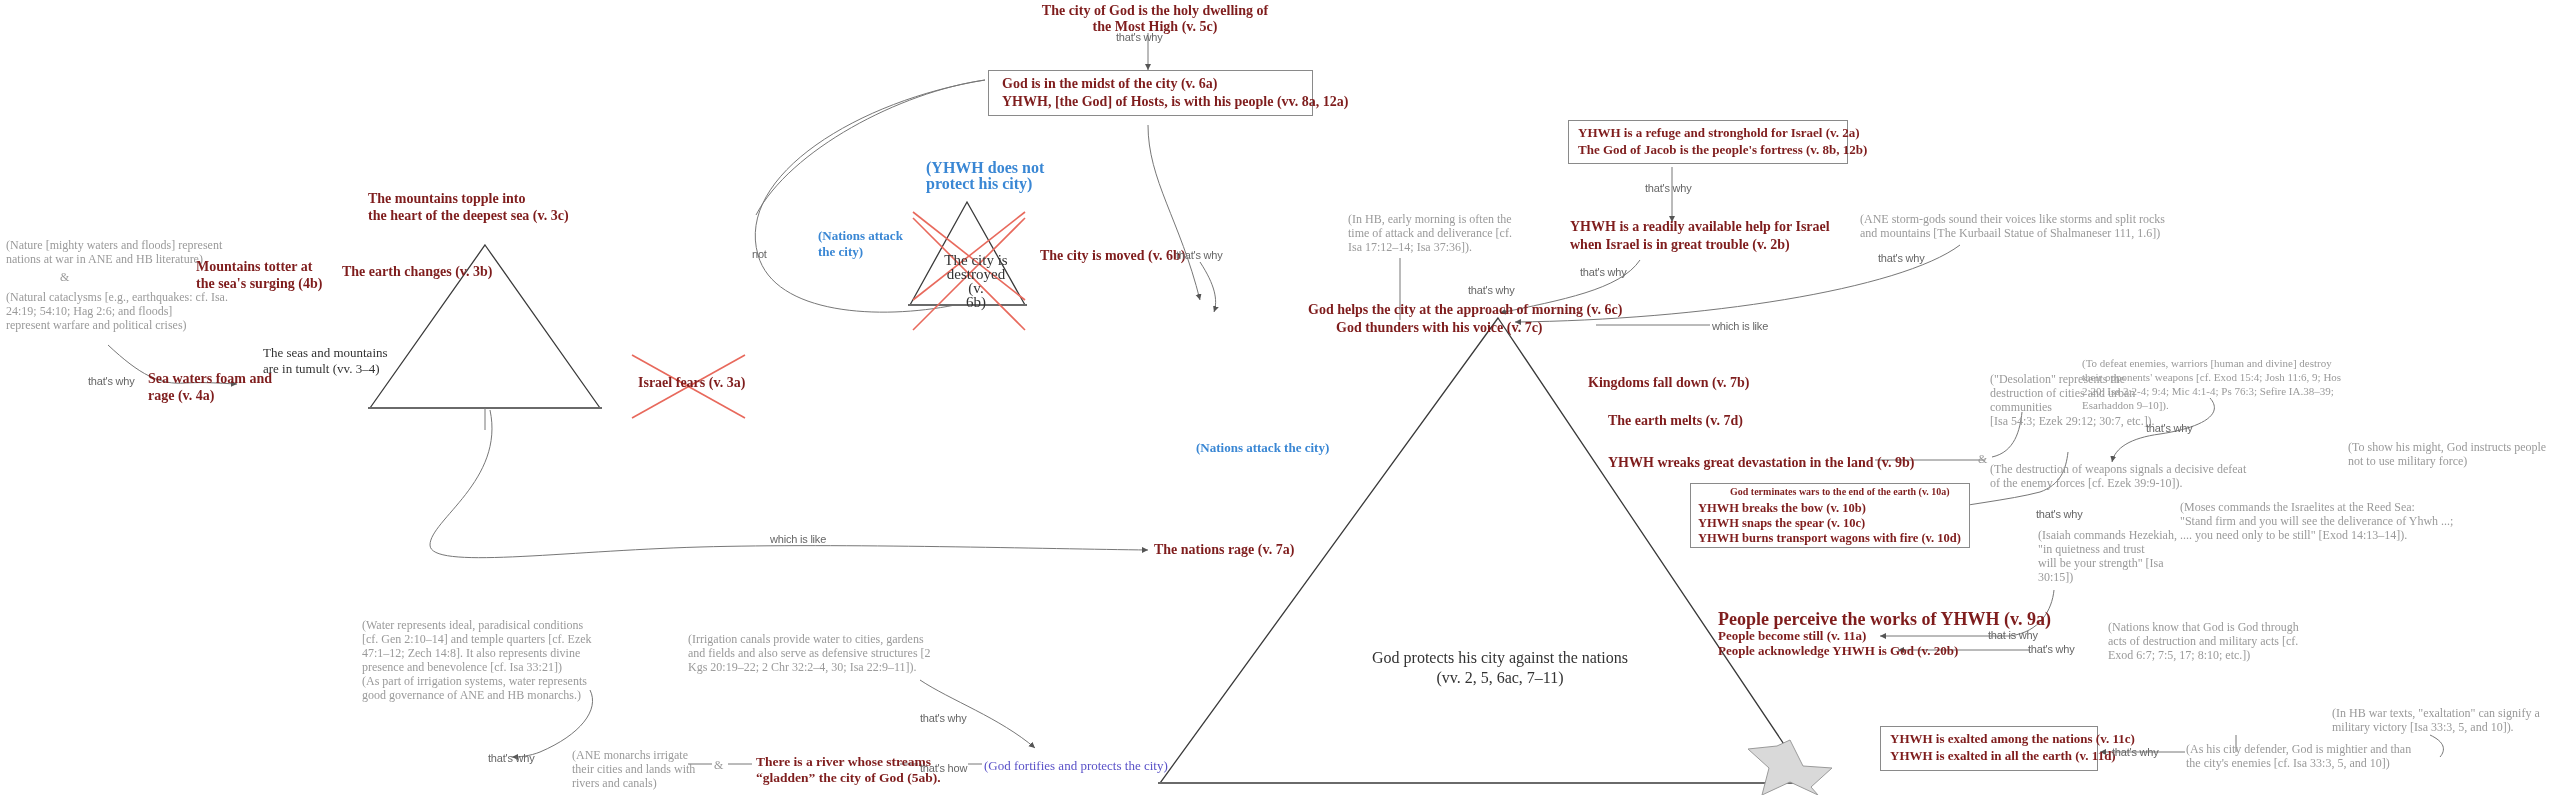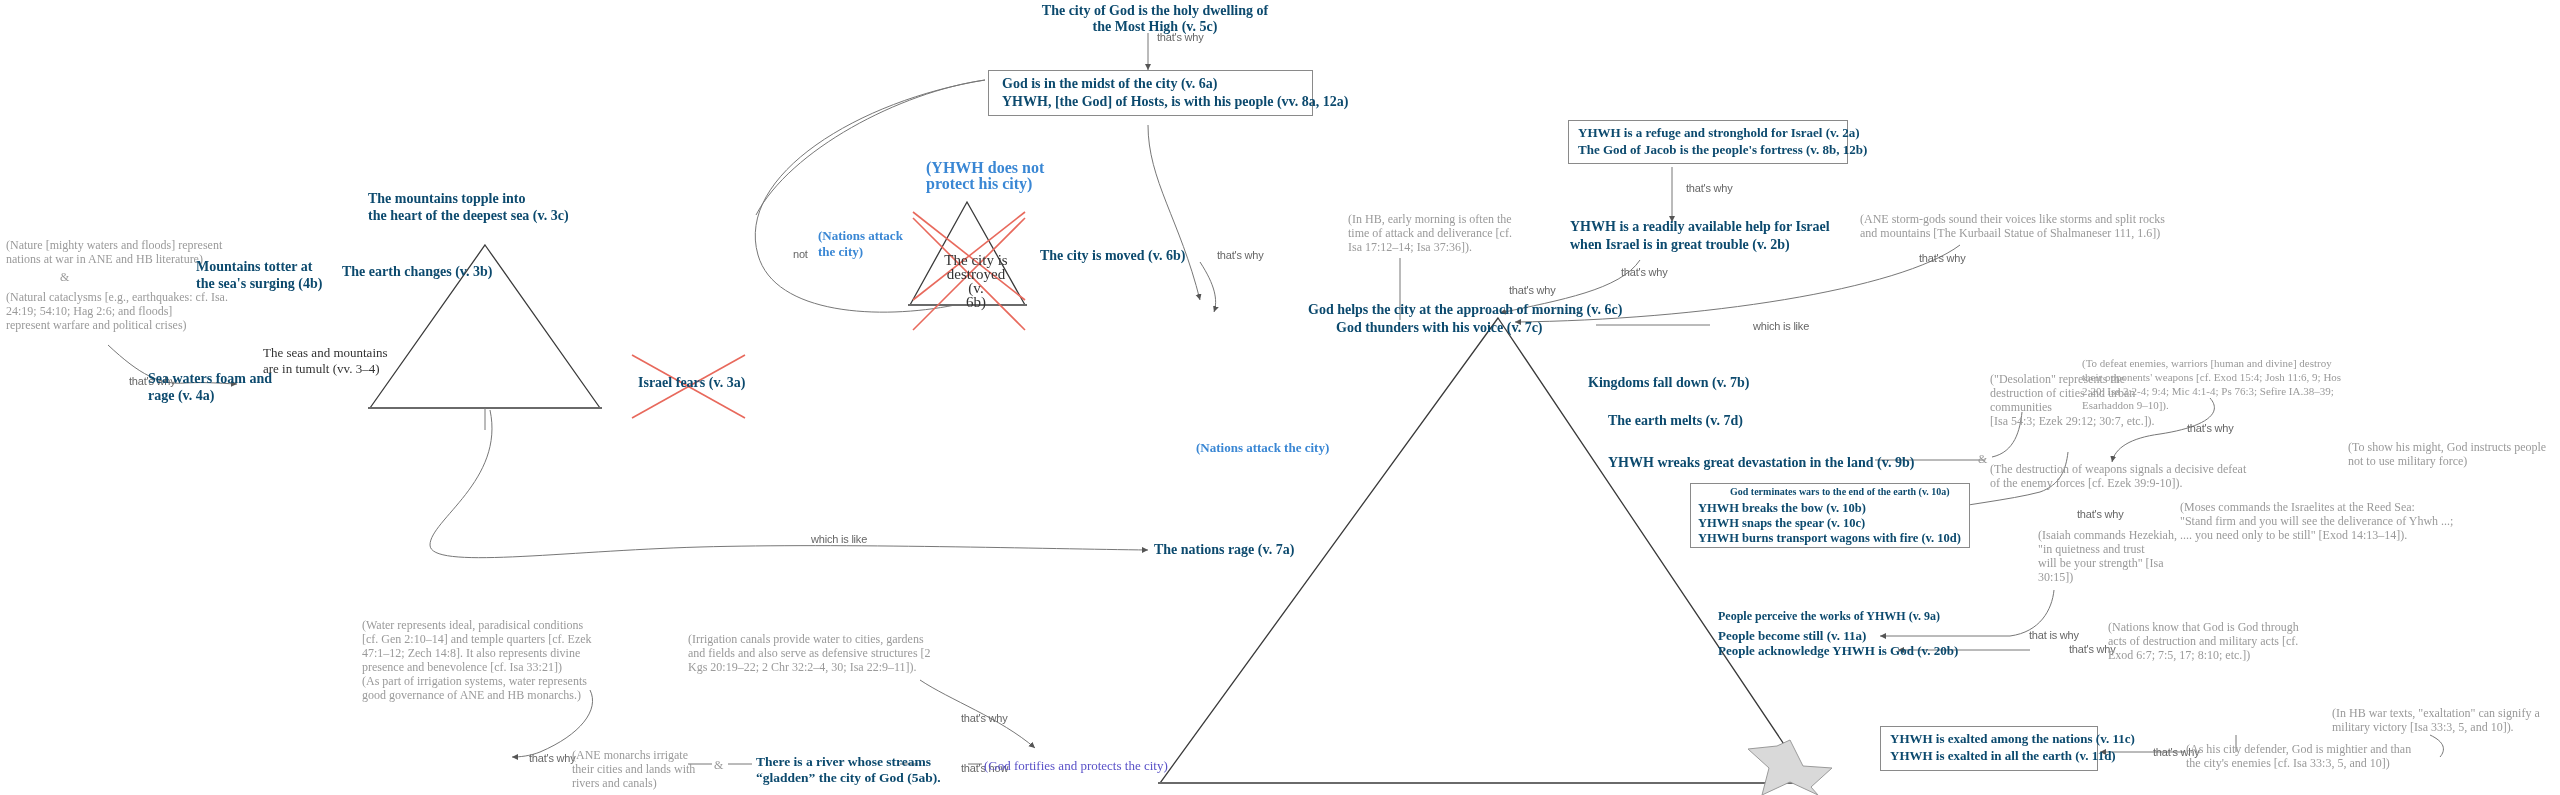--- a/index.html
+++ b/index.html
@@ -1,26 +1,26 @@
 <!DOCTYPE html>
 <html><head>
 <meta charset="utf-8">
 <style>
   html,body{margin:0;padding:0;background:#fff;}
   body{width:2560px;height:795px;position:relative;overflow:hidden;
        font-family:"Liberation Serif", serif;}
   #stage{position:relative;width:2560px;height:795px;}
   .n{position:absolute;}               
-  .bold{font-weight:bold;color:#0c4a6e;}
+  .bold{font-weight:bold;color:#7f1d1d;}
   .gray{color:#9a9a9a;}
   .blue{color:#3a87d4;font-weight:bold;}
   .purple{color:#5a52c8;}
   .plain{color:#333;}
   .lbl{font-family:"Liberation Sans",sans-serif;font-size:11px;color:#666;
-       letter-spacing:-.2px;margin-left:41px;}
+       letter-spacing:-.2px;}
   .box{border:1px solid #8a8a8a;background:#fff;box-sizing:border-box;}
   svg.overlay{position:absolute;left:0;top:0;width:2560px;height:795px;
               pointer-events:none;}
   .tri{fill:none;stroke:#3a3a3a;stroke-width:1.3;}
   .base{stroke:#6a6a6a;stroke-width:2.2;}
   .conn{fill:none;stroke:#777;stroke-width:1;}
   .xout{stroke:#e8695c;stroke-width:1.6;}
   .star{fill:#d9d9d9;stroke:#9a9a9a;stroke-width:1;}
 </style>
 </head>
@@ -198,29 +198,31 @@
 will be your strength" [Isa
 30:15])</div>
   <div class="n lbl" style="left:2036px;top:508px">that's why</div>
 
   <div class="box n" style="left:1690px;top:483px;width:280px;height:65px;"></div>
   <div class="n bold" style="left:1730px;top:486px;font-size:10px">God terminates wars to the end of the earth (v. 10a)</div>
   <div class="n bold" style="left:1698px;top:501px;font-size:12.5px">YHWH breaks the bow (v. 10b)</div>
   <div class="n bold" style="left:1698px;top:516px;font-size:12.5px">YHWH snaps the spear (v. 10c)</div>
   <div class="n bold" style="left:1698px;top:531px;font-size:12.5px">YHWH burns transport wagons with fire (v. 10d)</div>
 
-  <div class="n bold" style="left:1718px;top:609px;font-size:12px">People perceive the works of YHWH (v. 9a)</div>
+  <div class="n bold" style="left:1718px;top:609px;font-size:18px">People perceive the works of YHWH (v. 9a)</div>
   <div class="n bold" style="left:1718px;top:628px;font-size:13px">People become still (v. 11a)</div>
   <div class="n bold" style="left:1718px;top:643px;font-size:13px">People acknowledge YHWH is God (v. 20b)</div>
   <div class="n lbl" style="left:1988px;top:629px">that is why</div>
   <div class="n lbl" style="left:2028px;top:643px">that's why</div>
   <div class="n gray" style="left:2108px;top:620px;font-size:12px;line-height:14px;white-space:pre-line">(Nations know that God is God through
 acts of destruction and military acts [cf.
 Exod 6:7; 7:5, 17; 8:10; etc.])</div>
 
+  <div class="n plain" style="left:1330px;top:648px;width:340px;text-align:center;font-size:16px;line-height:20px;white-space:pre-line">God protects his city against the nations
+(vv. 2, 5, 6ac, 7–11)</div>
 
   <div class="n bold" style="left:1154px;top:542px;font-size:14px">The nations rage (v. 7a)</div>
   <div class="n lbl" style="left:770px;top:533px">which is like</div>
 
   <div class="box n" style="left:1880px;top:726px;width:218px;height:45px;"></div>
   <div class="n bold" style="left:1890px;top:731px;font-size:13px">YHWH is exalted among the nations (v. 11c)</div>
   <div class="n bold" style="left:1890px;top:748px;font-size:13px">YHWH is exalted in all the earth (v. 11d)</div>
   <div class="n lbl" style="left:2112px;top:746px">that's why</div>
   <div class="n gray" style="left:2332px;top:706px;font-size:12px;line-height:14px;white-space:pre-line">(In HB war texts, "exaltation" can signify a
 military victory [Isa 33:3, 5, and 10]).</div>

